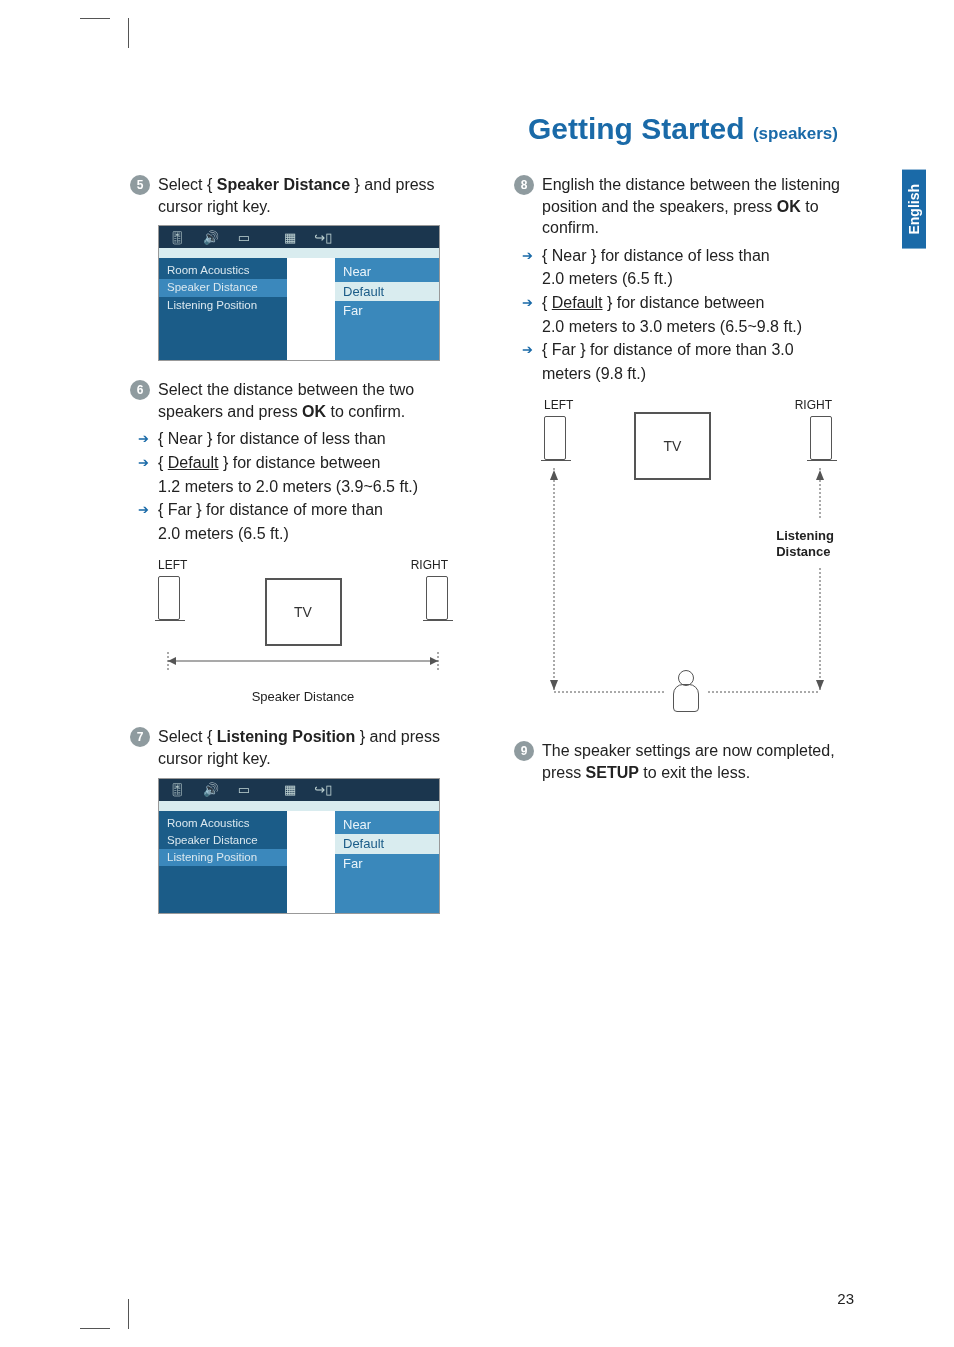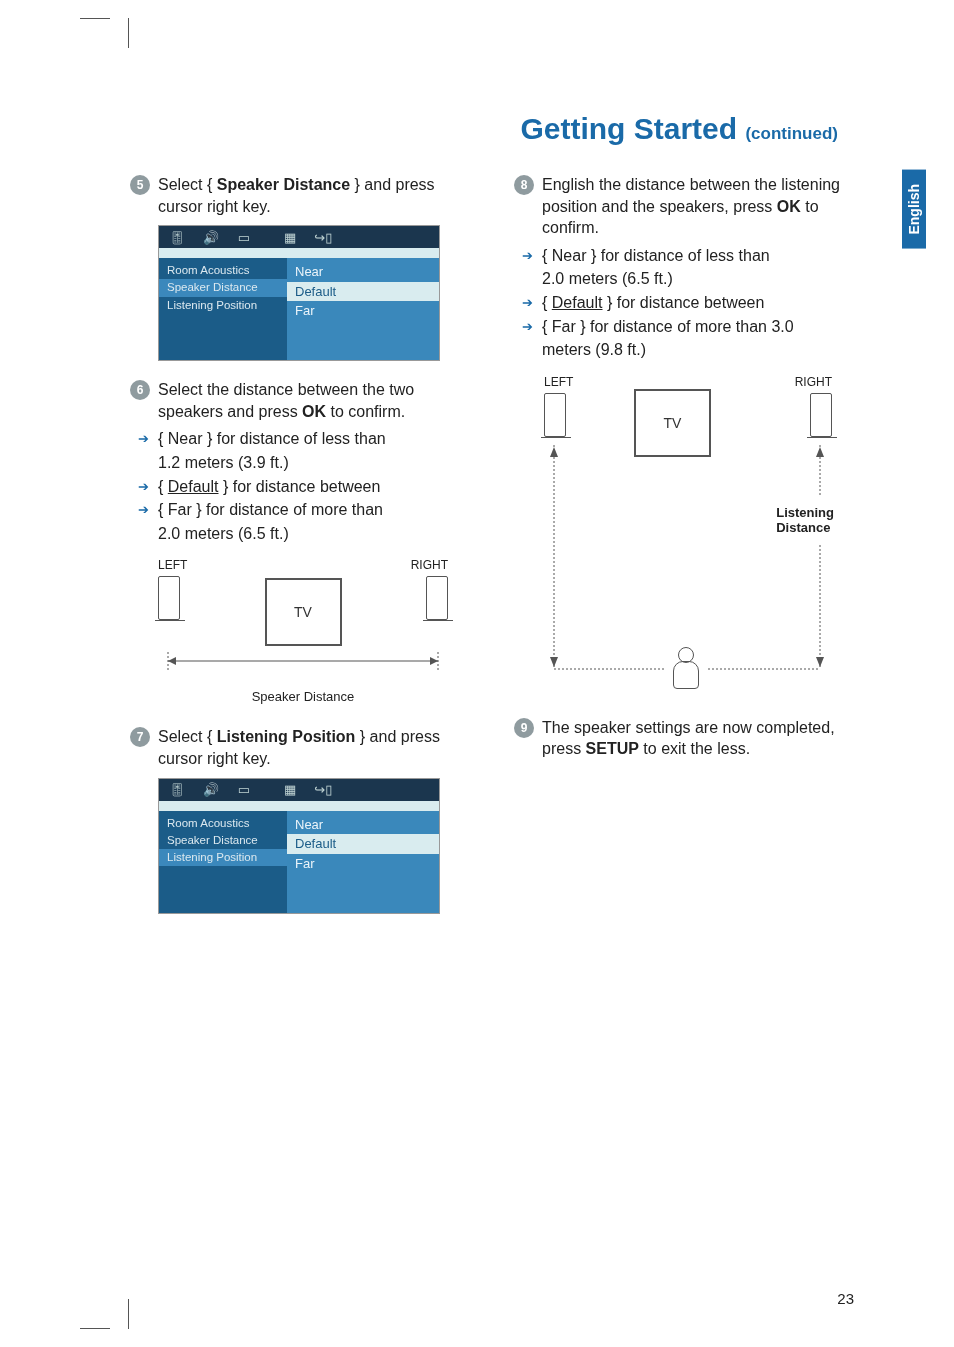--- a/index.html
+++ b/index.html
@@ -93,20 +93,21 @@
     font-size: 13px;
   }
   .menu-top span { opacity: 0.9; }
   .menu-sub {
     background: #d9ecef;
     height: 10px;
   }
   .menu-body {
     display: flex;
     min-height: 102px;
+    gap: 48px;
   }
   .menu-left {
     background: #1b5c88;
     color: #dbe8ef;
     font-size: 11.5px;
     line-height: 1.5;
     padding: 4px 8px;
     width: 128px;
   }
   .menu-left .active { background: #3b88bc; margin: 0 -8px; padding: 0 8px; }
@@ -209,21 +210,21 @@
   .crop-top .crop-h { margin-top: 0; }
 </style>
 </head>
 <body>
 
 <div class="vtab">English</div>
 
 <div class="page">
   <div class="section-title">
     <span>Getting Started</span>
-    <span class="cont">(continued)</span>
+    <span class="cont">(speakers)</span>
   </div>
 
   <div class="cols">
 
     <div class="col">
 
       <div class="step">
         <div class="step-num">5</div>
         <div class="step-body">
           <span>Select { </span><span class="bold">Speaker Distance</span><span> } and press cursor right key.</span>
@@ -253,24 +254,24 @@
         </div>
       </div>
 
       <div class="step">
         <div class="step-num">6</div>
         <div class="step-body">
           <span>Select the distance between the two speakers and press </span><span class="bold">OK</span><span> to confirm.</span>
         </div>
       </div>
       <div class="arrow-line">{ Near } for distance of less than</div>
-      <div class="plain-line">1.2 meters (3.9 ft.)</div>
       <div class="arrow-line">
         <span>{ </span><span class="under">Default</span><span> } for distance between</span>
       </div>
+      <div class="plain-line">1.2 meters to 2.0 meters (3.9~6.5 ft.)</div>
       <div class="arrow-line">{ Far } for distance of more than</div>
       <div class="plain-line">2.0 meters (6.5 ft.)</div>
 
       <div class="diagram">
         <div class="labels-lr">
           <span>LEFT</span>
           <span>RIGHT</span>
         </div>
         <div class="diagram-top">
           <div class="speaker"></div>
@@ -325,20 +326,21 @@
         <div class="step-num">8</div>
         <div class="step-body">
           <span>English the distance between the listening position and the speakers, press </span><span class="bold">OK</span><span> to confirm.</span>
         </div>
       </div>
       <div class="arrow-line">{ Near } for distance of less than</div>
       <div class="plain-line">2.0 meters (6.5 ft.)</div>
       <div class="arrow-line">
         <span>{ </span><span class="under">Default</span><span> } for distance between</span>
       </div>
+      <div class="plain-line">2.0 meters to 3.0 meters (6.5~9.8 ft.)</div>
       <div class="arrow-line">{ Far } for distance of more than 3.0</div>
       <div class="plain-line">meters (9.8 ft.)</div>
 
       <div class="diag2">
         <div class="labels-lr">
           <span>LEFT</span>
           <span>RIGHT</span>
         </div>
         <div class="speaker left"></div>
         <div class="tv">TV</div>

